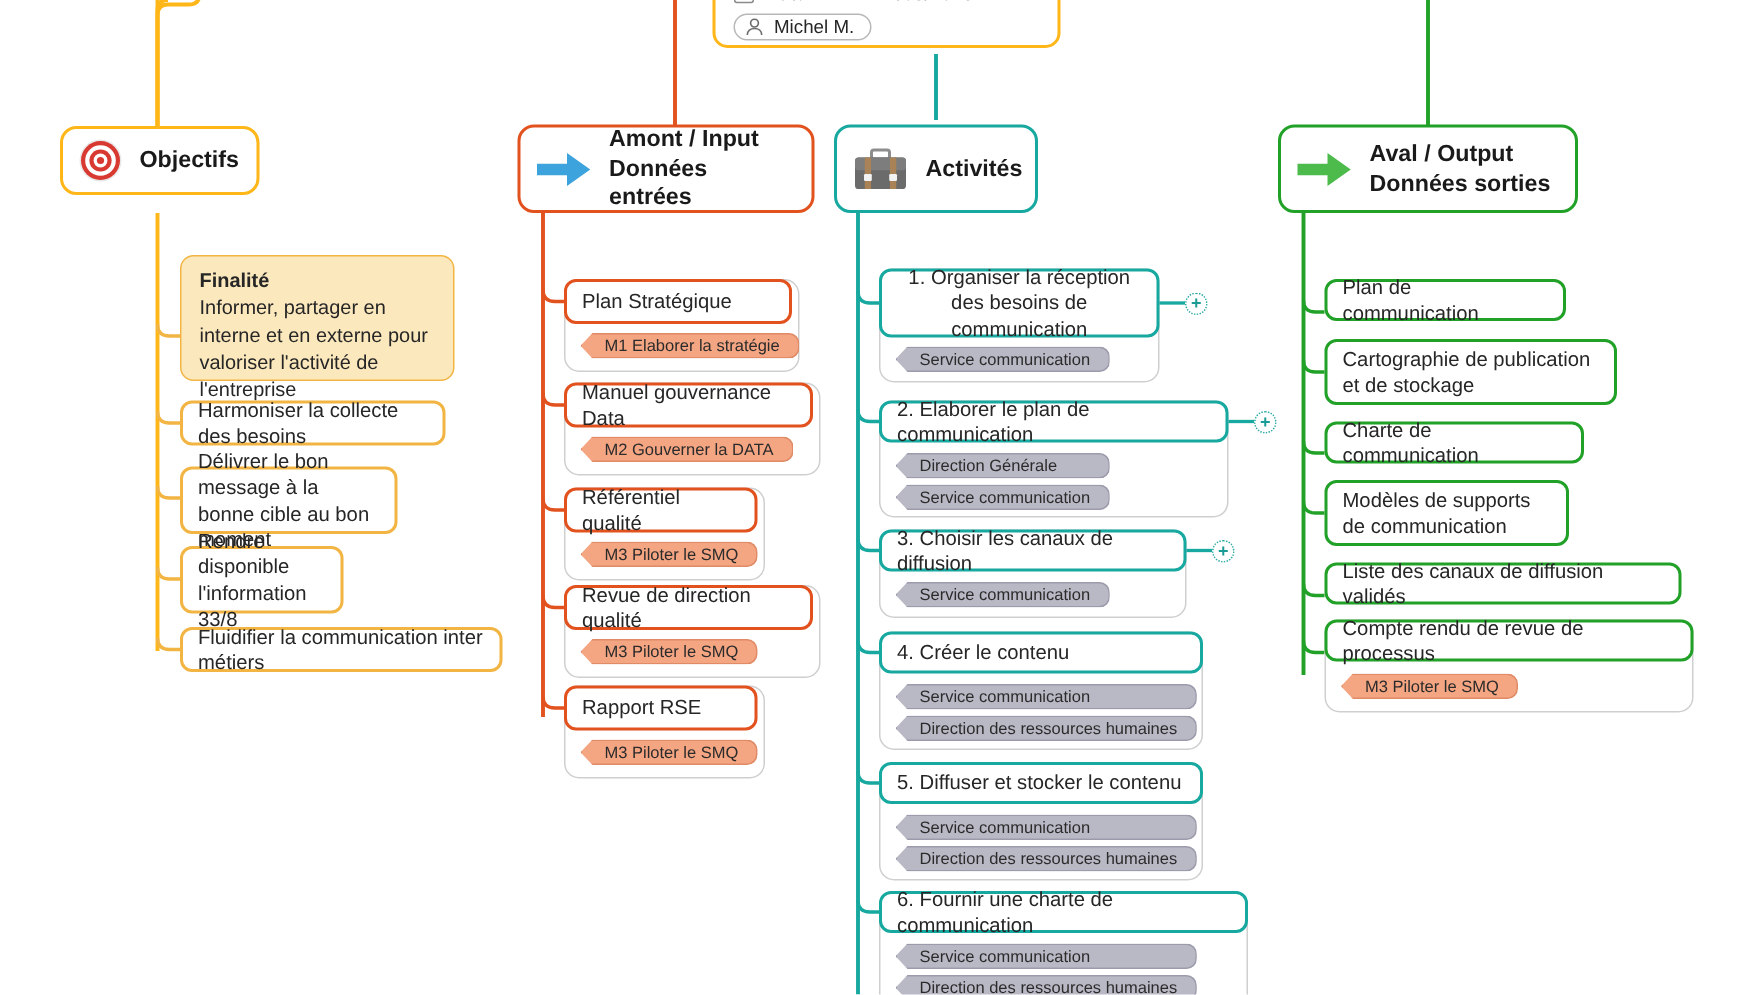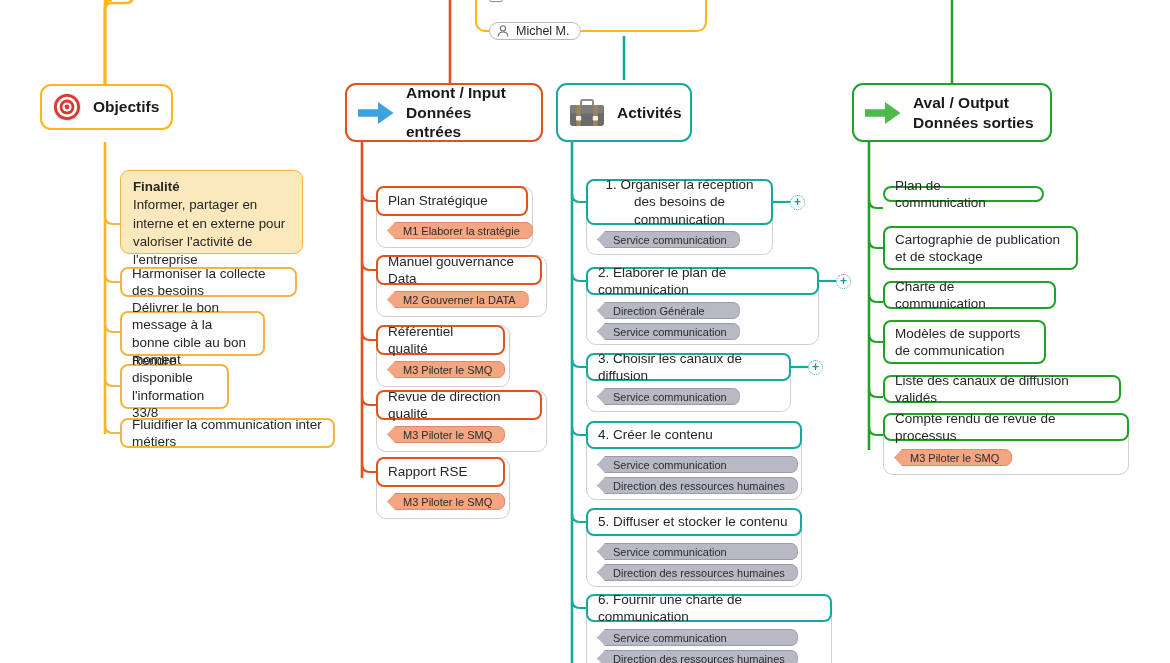--- a/index.html
+++ b/index.html
@@ -145,21 +145,21 @@
       <svg class="mini-icon" viewBox="0 0 14 14">
         <rect x="0.8" y="1" width="12.4" height="11.6" rx="1.4" fill="#fff" stroke="#8a8a8a" stroke-width="1"></rect>
         <rect x="2.2" y="2.6" width="3.2" height="8.4" fill="#7fb3e0"></rect>
         <rect x="6.4" y="3" width="5.4" height="1.2" fill="#9a9a9a"></rect>
         <rect x="6.4" y="5.6" width="5.4" height="1.2" fill="#9a9a9a"></rect>
         <rect x="6.4" y="8.2" width="5.4" height="1.2" fill="#9a9a9a"></rect>
       </svg>
       <span>Date M...</span>
       <span style="margin-left:14px;">17/05/2023</span>
     </div>
-    <div style="margin-top:19px;">
+    <div style="margin-top:6px;">
       <span class="person-chip">
         <svg class="mini-icon" viewBox="0 0 14 14">
           <circle cx="7" cy="4.4" r="2.6" fill="none" stroke="#6e6e6e" stroke-width="1.1"></circle>
           <path d="M2.2 12.4c0-2.9 2.1-4.4 4.8-4.4s4.8 1.5 4.8 4.4" fill="none" stroke="#6e6e6e" stroke-width="1.1"></path>
         </svg>
         <span>Michel M.</span>
       </span>
     </div>
   </div>
 
@@ -354,21 +354,21 @@
     <svg class="icon" width="38" height="28" viewBox="0 0 38 28">
       <path d="M1 10.2 H21 V3 L36.5 14 L21 25 V17.8 H1 Z" fill="#4CBB4C"></path>
     </svg>
     <span class="htxt">
       <span>Aval / Output</span><br>
       <span>Données sorties</span>
     </span>
   </div>
 
   <div class="branch" style="left:883px;top:186px;width:161px;height:28px;">
-    <div class="title" style="width:161px;height:16px;border-color:#21A127;">
+    <div class="title" style="width:161px;height:28px;border-color:#21A127;">
       <span>Plan de communication</span>
     </div>
   </div>
 
   <div class="branch" style="left:883px;top:226px;width:195px;height:44px;padding-left:42px;">
     <div class="title" style="width:195px;height:44px;border-color:#21A127;">
       <span>Cartographie de publication et de stockage</span>
     </div>
   </div>
 

